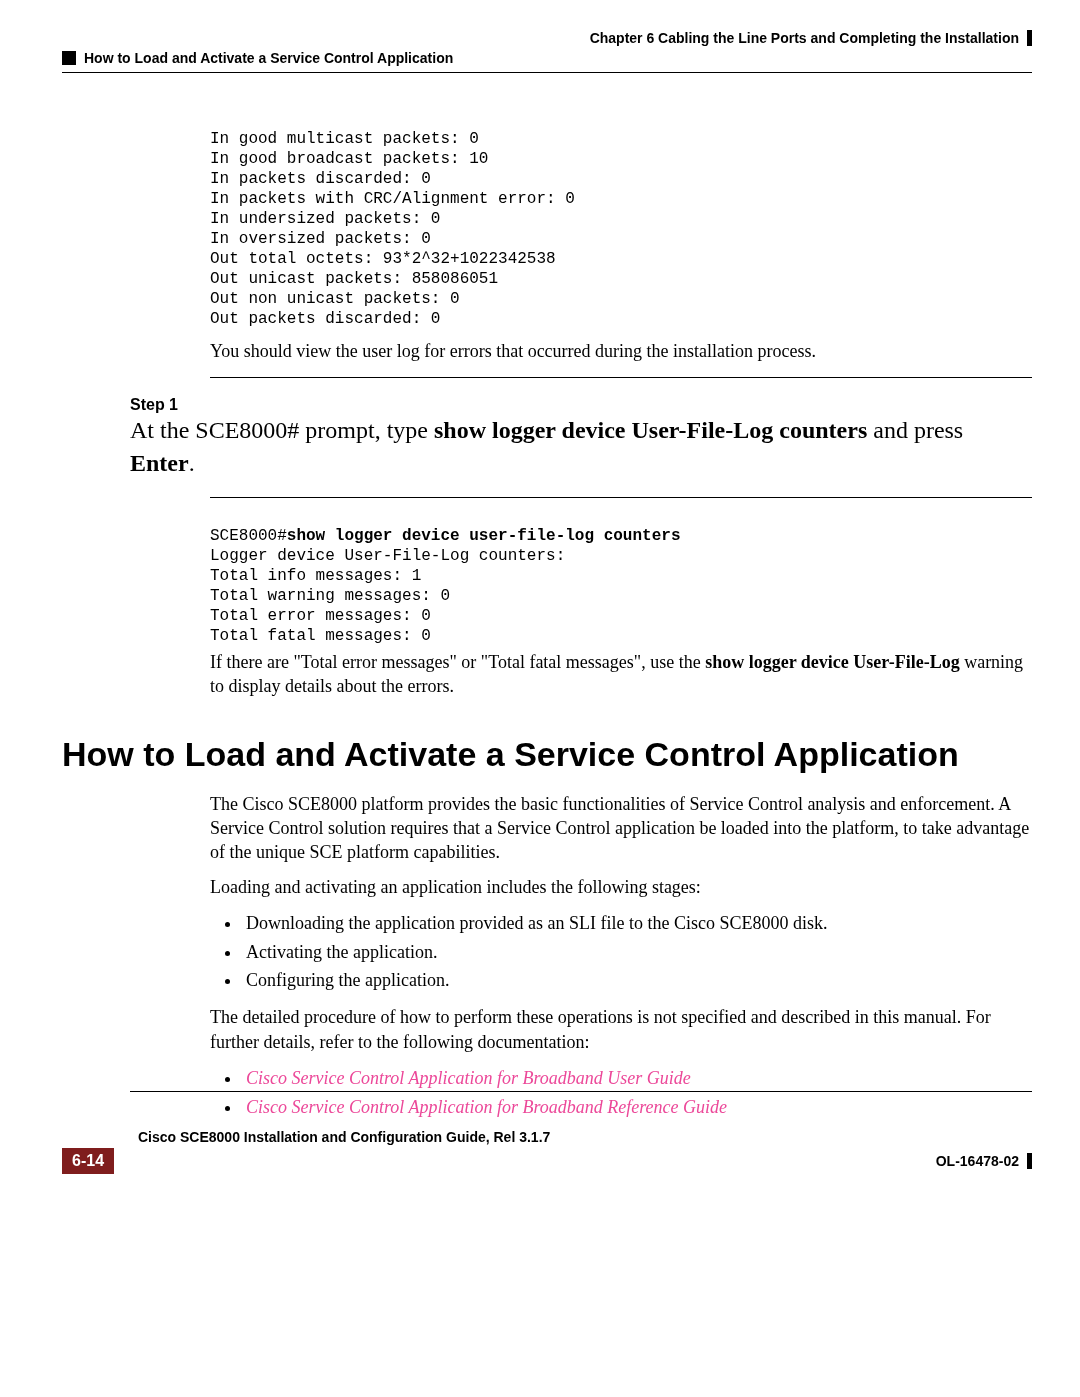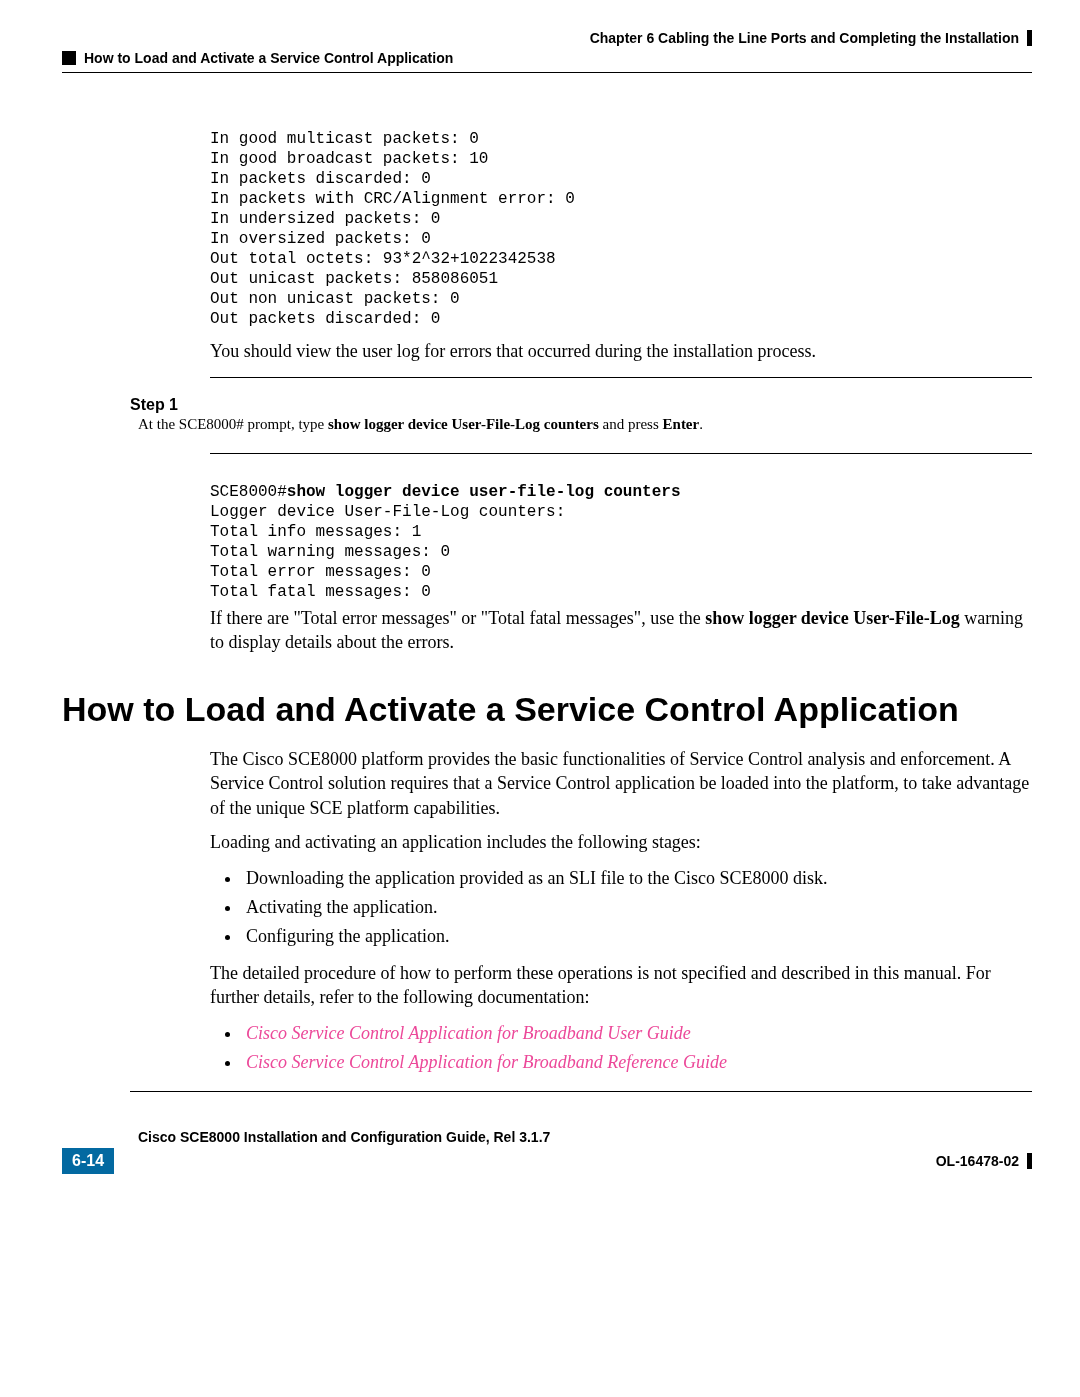--- a/index.html
+++ b/index.html
@@ -17,32 +17,32 @@
   .indent { margin-left: 148px; }
   .mono { font-family: "Courier New", Courier, monospace; font-size: 16px; line-height: 1.25; white-space: pre; }
   .mono-bold { font-weight: bold; }
 
   .h1 { font: bold 34px Arial, Helvetica, sans-serif; margin: 36px 0 18px 0; }
   .h2 { font: bold 22px Arial, Helvetica, sans-serif; margin: 34px 0 16px 0; }
 
   .body-text { font-size: 18px; line-height: 1.35; margin: 10px 0 10px 148px; }
   .step-row { display: flex; margin: 18px 0 18px 68px; flex-direction: column; }
   .step-label { font: bold 16px Arial, Helvetica, sans-serif; width: 80px; flex: 0 0 auto; }
-  .step-text { font-size: 15px; line-height: 1.35; margin-left: 8px; }
+  .step-text { font-size: 24px; line-height: 1.35; }
   .step-text b.sans { font-family: inherit; font-weight: bold; }
   .step-hr { margin: 14px 0 14px 148px; border: none; border-top: 1px solid #000; }
 
   ul.bullets { list-style: disc; margin: 8px 0 8px 180px; }
   ul.bullets li { font-size: 18px; line-height: 1.6; padding-left: 4px; }
   ul.bullets li a { color: #ec4899; font-style: italic; text-decoration: none; }
 
   .footer { position: absolute; left: 0; right: 0; bottom: 26px; padding: 0 48px 0 62px; }
   .footer-rule { border: none; border-top: 1px solid #000; margin-bottom: 2px; margin-left: 68px; }
   .footer-row { display: flex; align-items: center; }
-  .page-badge { background: #0369a1; color: #fff; font: bold 16px Arial, Helvetica, sans-serif; padding: 4px 10px; margin-right: 8px; }
+  .page-badge { background: #7f1d1d; color: #fff; font: bold 16px Arial, Helvetica, sans-serif; padding: 4px 10px; margin-right: 8px; }
   .footer-title { font: bold 14px Arial, Helvetica, sans-serif; margin-left: 8px; }
   .footer-spacer { flex: 1 1 auto; }
   .footer-doc { font: bold 14px Arial, Helvetica, sans-serif; }
   .footer-bar-right { width: 5px; height: 16px; background: #000; margin-left: 8px; }
 </style>
 </head>
 <body>
 
 <div class="page">
   <div class="header-row">

